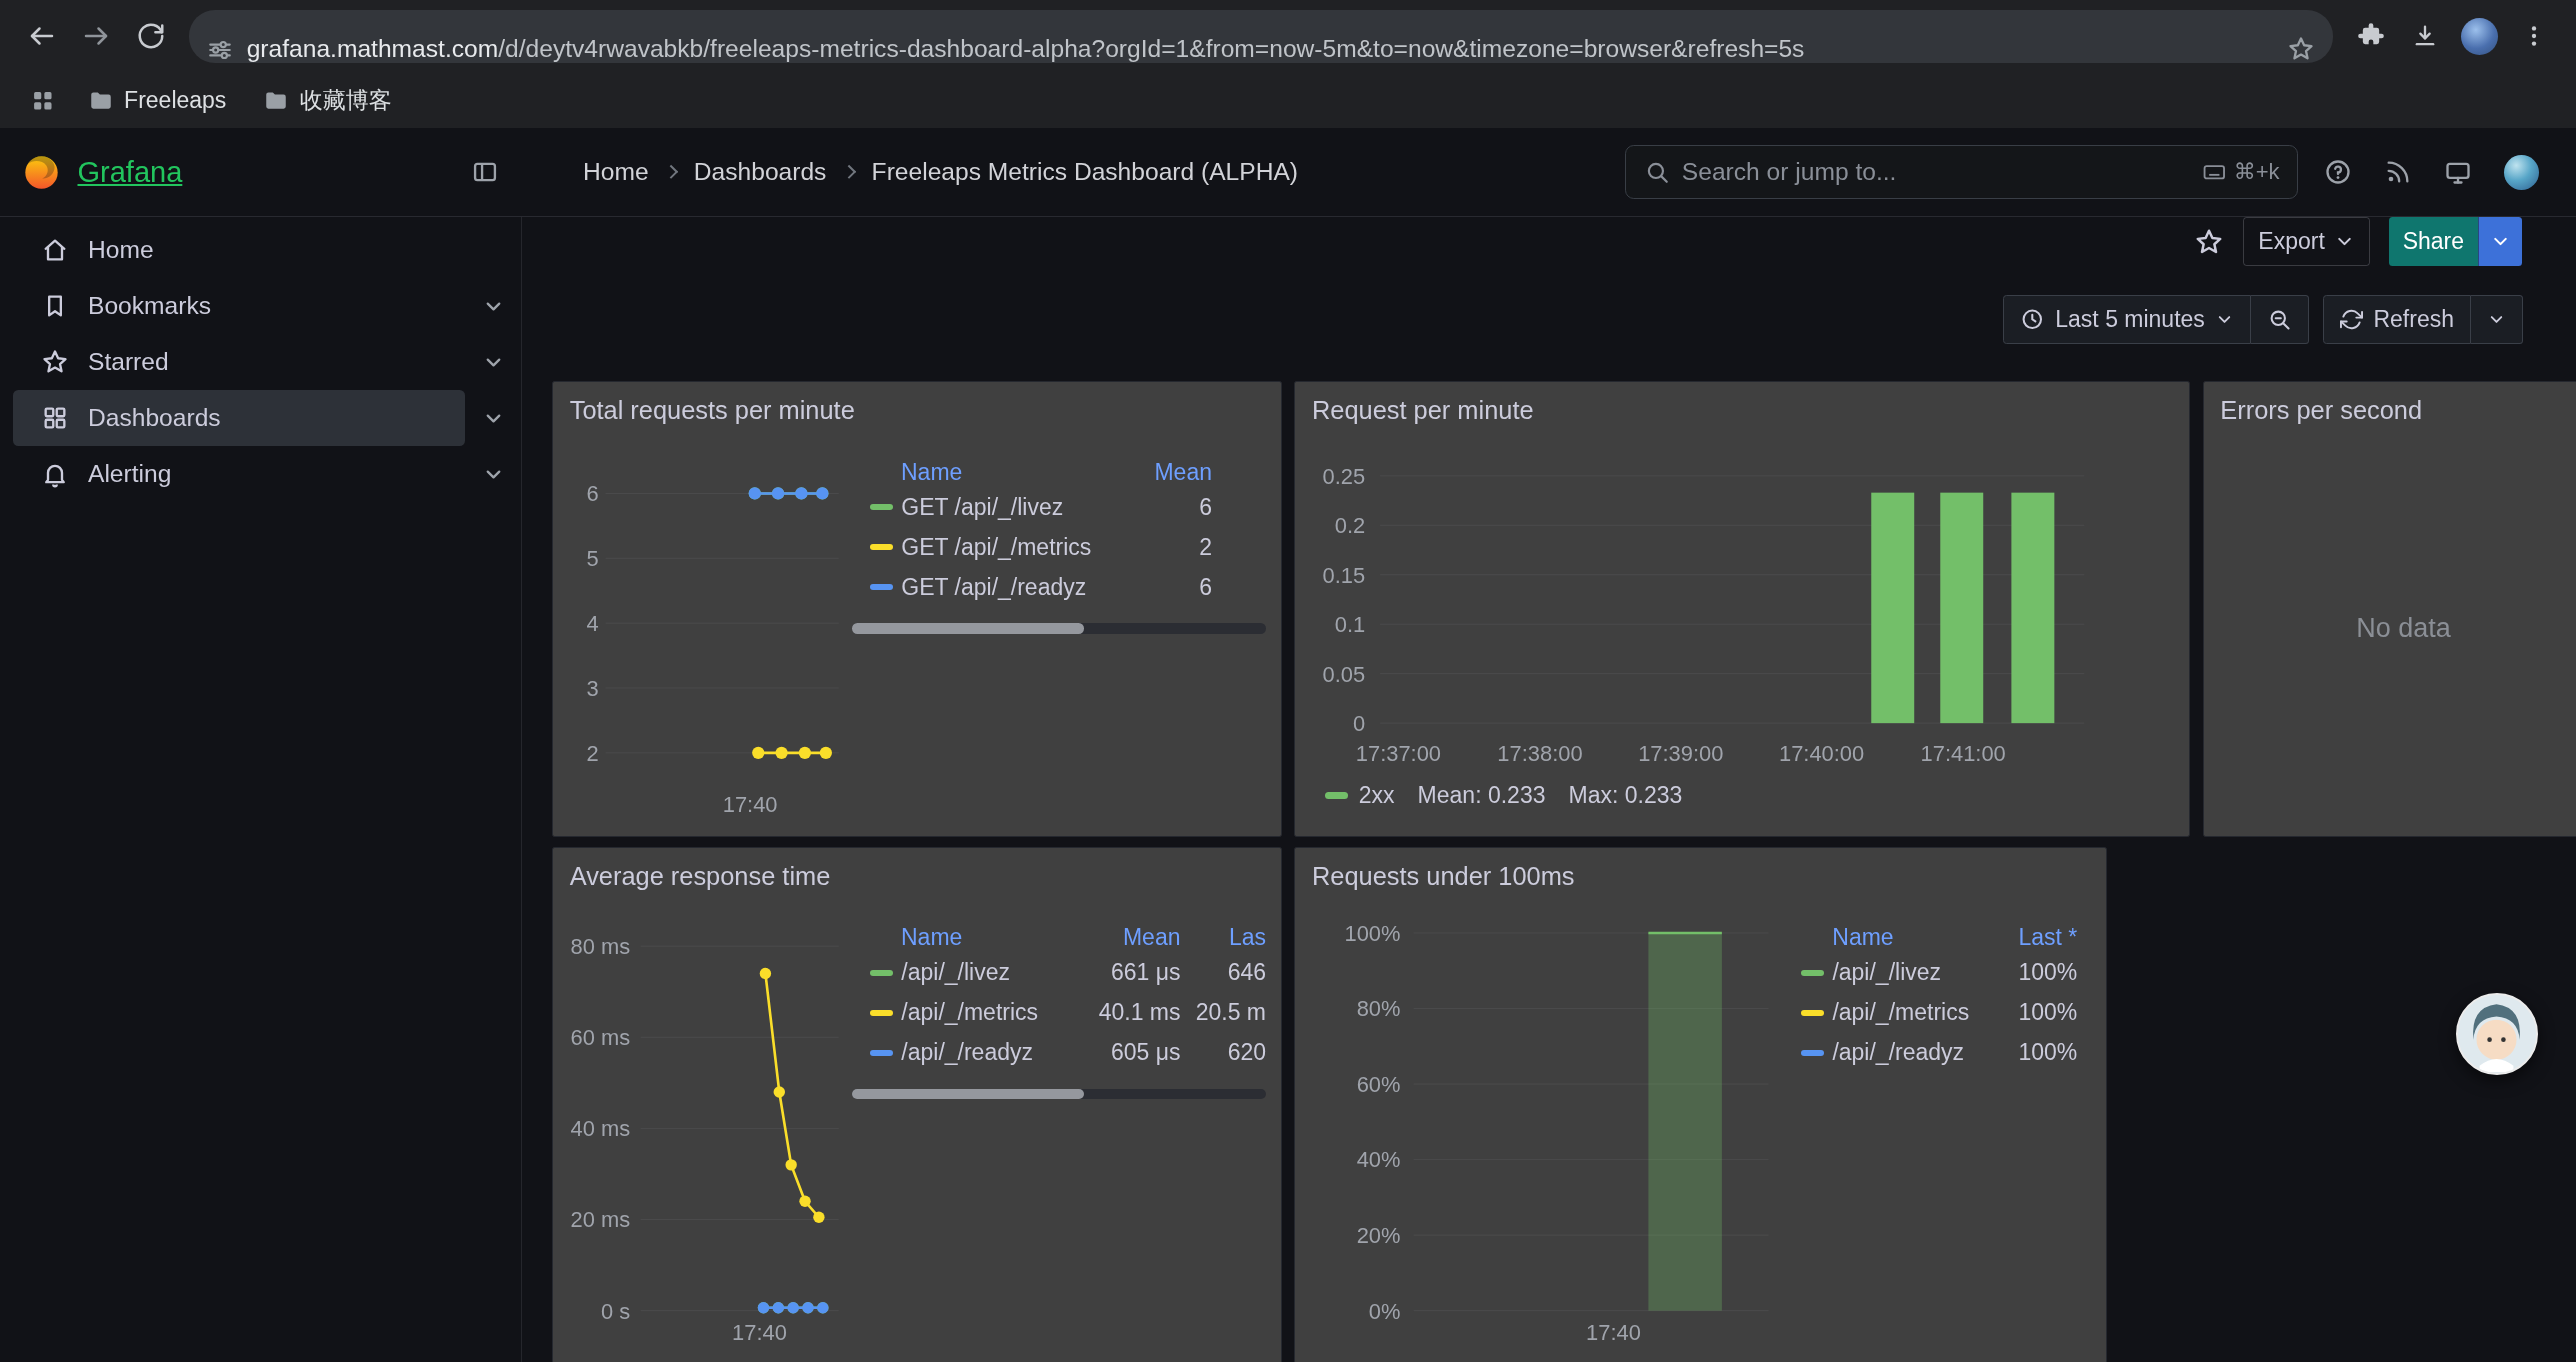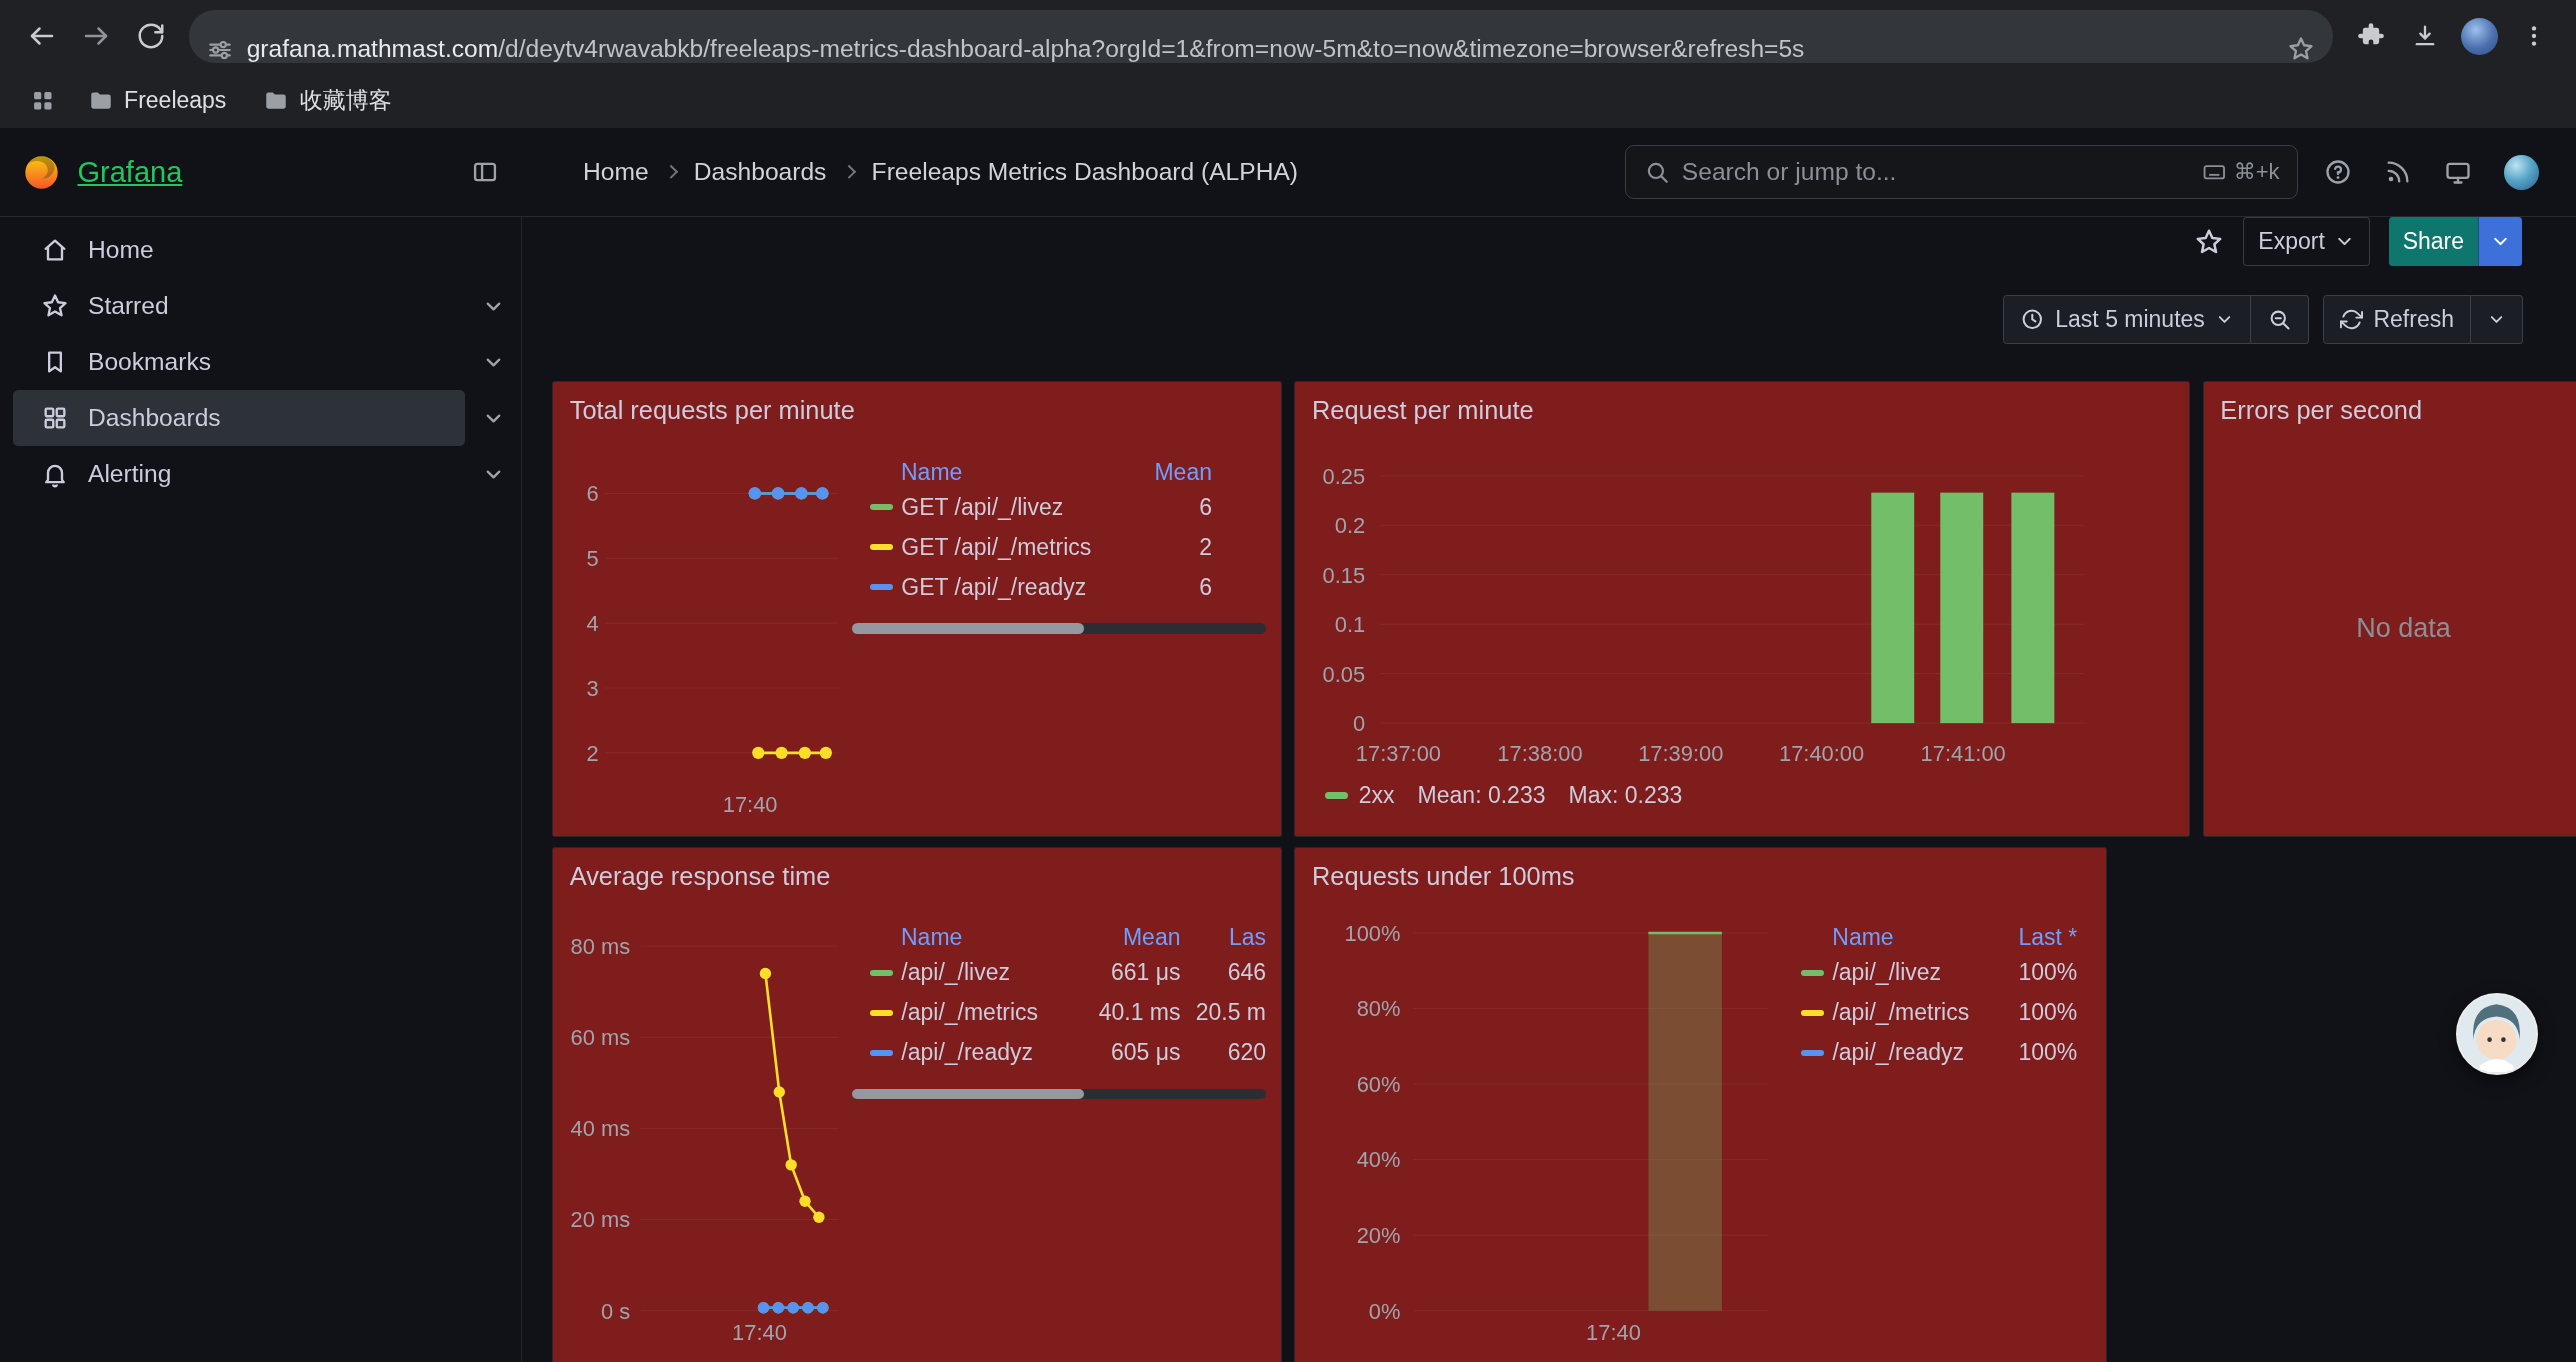--- a/index.html
+++ b/index.html
@@ -56,21 +56,21 @@
 
   .time-row { height: 49px; margin-top: 29px; display: flex; justify-content: flex-end; gap: 14px; padding-right: 53px; }
   .btn-group { display: flex; }
   .gf-btn { height: 49px; display: inline-flex; align-items: center; gap: 10.5px; padding: 0 16px; background: #1b1e24; border: 0.9px solid #3a3f48; color: #ccccdc; font-size: 23px; }
   .btn-group .gf-btn:first-child { border-radius: 3.5px 0 0 3.5px; }
   .btn-group .gf-btn + .gf-btn { border-left: none; border-radius: 0 3.5px 3.5px 0; }
 
   
   .panels-row { display: flex; gap: 12.3px; margin: 37px 0 0 30px; }
   .panels-row.row2 { margin-top: 9.6px; }
-  .panel { position: relative; background: #7f1d1d; border: 0.9px solid #25282f; border-radius: 2.6px; overflow: hidden; flex: none; }
+  .panel { position: relative; background: #404040; border: 0.9px solid #25282f; border-radius: 2.6px; overflow: hidden; flex: none; }
   .panel.h1 { height: 456px; }
   .panel.h2 { height: 517px; }
   .panel-title { position: absolute; top: 14px; left: 16.7px; font-size: 25.4px; font-weight: 500; color: #ccccdc; z-index: 2; }
   .chart { position: absolute; left: 0; top: 0; font-family: "Liberation Sans", sans-serif; }
   .no-data { position: absolute; inset: 0; display: flex; align-items: center; justify-content: center; padding-top: 39px; color: #8b8f96; font-size: 27px; }
 
   .lt { position: absolute; top: 75px; font-size: 23px; color: #ccccdc; z-index: 2; }
   .lt-p1, .lt-p4 { left: 299px; width: 414px; }
   .lt-p5 { left: 500px; width: 282px; }
   .lt-head { display: flex; align-items: center; height: 30px; color: #6e9fff; font-weight: 500; padding-left: 49px; }
@@ -267,39 +267,39 @@
             </svg>
         </span>
         <span>Home</span>
       </div>
       <span class="side-spacer"></span>
     </div>
     <div class="side-row">
       <div class="side-link">
         <span class="icon">
           <svg width="28" height="28" viewBox="0 0 24 24" fill="none" stroke="currentColor" stroke-width="2" stroke-linejoin="round">
-              <path d="M12 3l2.7 5.8 6.3.7-4.7 4.3 1.3 6.2-5.6-3.2-5.6 3.2 1.3-6.2L3 9.5l6.3-.7z"></path>
+              <path d="M7 4h10v16l-5-3.5L7 20z"></path>
             </svg>
         </span>
-        <span>Starred</span>
+        <span>Bookmarks</span>
       </div>
       <span class="side-chevron icon">
         <svg width="23" height="23" viewBox="0 0 24 24" fill="none" stroke="currentColor" stroke-width="2.4" stroke-linecap="round" stroke-linejoin="round">
             <path d="M6 9l6 6 6-6"></path>
           </svg>
       </span>
     </div>
     <div class="side-row">
       <div class="side-link">
         <span class="icon">
           <svg width="28" height="28" viewBox="0 0 24 24" fill="none" stroke="currentColor" stroke-width="2" stroke-linejoin="round">
-              <path d="M7 4h10v16l-5-3.5L7 20z"></path>
+              <path d="M12 3l2.7 5.8 6.3.7-4.7 4.3 1.3 6.2-5.6-3.2-5.6 3.2 1.3-6.2L3 9.5l6.3-.7z"></path>
             </svg>
         </span>
-        <span>Bookmarks</span>
+        <span>Starred</span>
       </div>
       <span class="side-chevron icon">
         <svg width="23" height="23" viewBox="0 0 24 24" fill="none" stroke="currentColor" stroke-width="2.4" stroke-linecap="round" stroke-linejoin="round">
             <path d="M6 9l6 6 6-6"></path>
           </svg>
       </span>
     </div>
     <div class="side-row active">
       <div class="side-link">
         <span class="icon">

